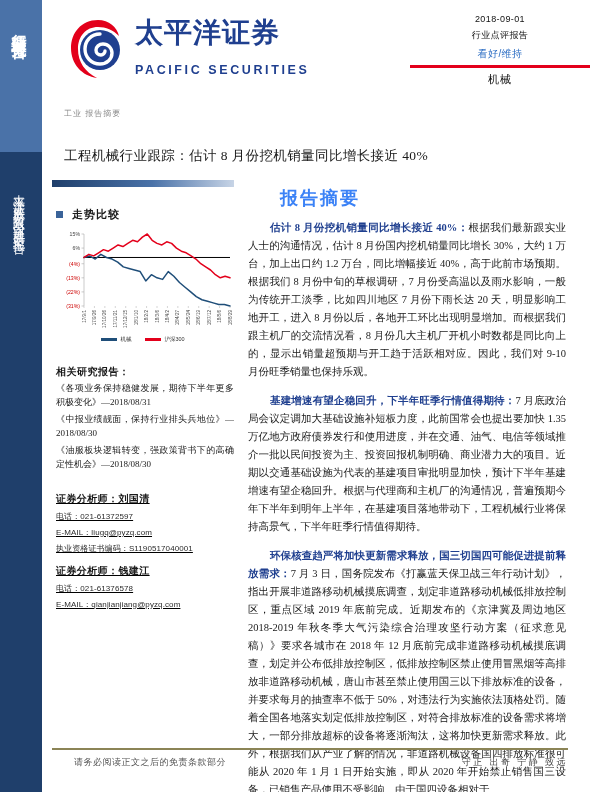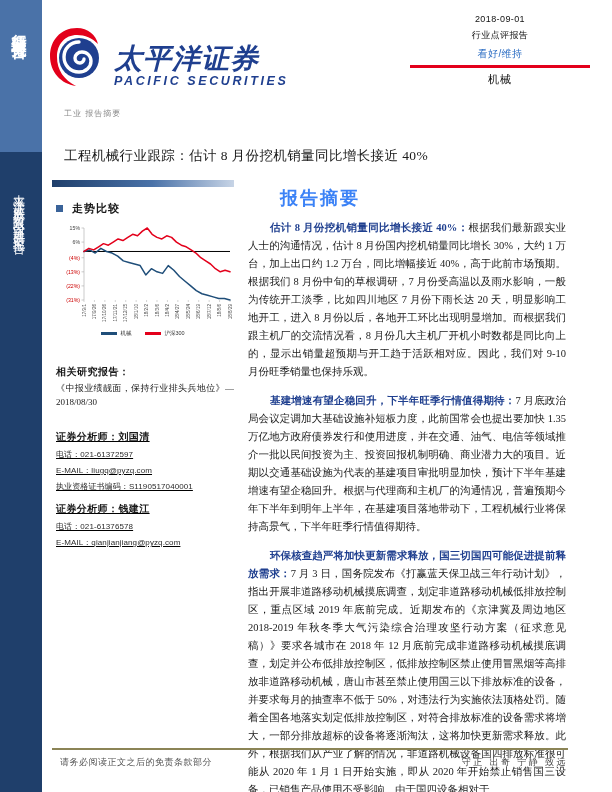--- a/index.html
+++ b/index.html
@@ -56,25 +56,24 @@
   }
 
   
   .header {
     position: absolute;
     left: 42px; top: 0;
     width: 570px; height: 138px;
   }
   .logo-wrap {
     position: absolute;
-    left: 6px; top: 18px;
+    left: 27px; top: 18px;
     width: 260px; height: 70px;
     display: flex;
-    align-items: flex-end;
-    font-style: italic;
+    align-items: flex-start;
   }
   .logo-mark {
     position: relative;
     width: 58px; height: 62px;
     flex: 0 0 58px;
   }
   .logo-text {
     margin-left: 8px;
   }
   .logo-cn {
@@ -84,21 +83,21 @@
     color: #1f3f8f;
     letter-spacing: 1px;
     line-height: 1.05;
   }
   .logo-en {
     font-family: "Liberation Sans", sans-serif;
     font-size: 12.5px;
     font-weight: bold;
     color: #1f3f8f;
     letter-spacing: 2.6px;
-    margin-top: 1px;
+    margin-top: 16px;
   }
   .subsector {
     position: absolute;
     left: 22px; top: 108px;
     font-size: 8px;
     color: #8a8a8a;
     font-family: "Liberation Sans", sans-serif;
     letter-spacing: 1px;
   }
 
@@ -155,21 +154,21 @@
     position: absolute;
     left: 52px; top: 180px;
     width: 182px;
   }
   .panel-bar {
     width: 182px; height: 7px;
     background: linear-gradient(to right, #1f3f6b 0%, #4a72a8 55%, #c7d4e6 100%);
   }
   .panel-head {
     display: flex; align-items: center;
-    margin-top: 14px;
+    margin-top: 20px;
     padding-left: 4px;
   }
   .panel-sq {
     width: 7px; height: 7px;
     background: #3a6399;
     margin-right: 9px;
   }
   .panel-title {
     font-size: 11px;
     font-weight: bold;
@@ -191,21 +190,21 @@
     justify-content: center;
     gap: 14px;
     margin-top: -4px;
   }
   .lg-item { display: flex; align-items: center; gap: 3px; }
   .lg-swatch { width: 16px; height: 2.5px; display: inline-block; }
   .lg-label { font-size: 5.5px; color: #333; font-family: "Liberation Sans", sans-serif; }
 
   
   .related {
-    margin-top: 28px;
+    margin-top: 22px;
     padding-left: 4px;
   }
   .related-head {
     font-size: 10px;
     font-weight: bold;
     color: #1a1a1a;
     letter-spacing: 0.5px;
     font-family: "Liberation Serif", serif;
   }
   .related-item {
@@ -270,21 +269,21 @@
 
   
   .footer-rule {
     position: absolute;
     left: 52px; top: 748px;
     width: 516px; height: 2px;
     background: #8b8456;
   }
   .footer-left {
     position: absolute;
-    left: 60px; top: 756px;
+    left: 74px; top: 756px;
     font-size: 9px;
     color: #555;
     font-family: "Liberation Serif", serif;
     letter-spacing: 0.5px;
   }
   .footer-right {
     position: absolute;
     right: 44px; top: 756px;
     font-size: 9px;
     color: #444;
@@ -398,21 +397,23 @@
         <span class="lg-label">机械</span>
       </span>
       <span class="lg-item">
         <span class="lg-swatch" style="background:#e3001b"></span>
         <span class="lg-label">沪深300</span>
       </span>
     </div>
 
     <div class="related">
       <div class="related-head">相关研究报告：</div>
+      <div class="related-item">《各项业务保持稳健发展，期待下半年更多积极变化》—2018/08/31</div>
       <div class="related-item">《中报业绩靓面，保持行业排头兵地位》—2018/08/30</div>
+      <div class="related-item">《油服板块逻辑转变，强政策背书下的高确定性机会》—2018/08/30</div>
     </div>
 
     <div class="analysts">
       <div class="an-name">证券分析师：刘国清</div>
       <div class="an-row">电话：021-61372597</div>
       <div class="an-row">E-MAIL：liugq@pyzq.com</div>
       <div class="an-row">执业资格证书编码：S1190517040001</div>
 
       <div class="an-name">证券分析师：钱建江</div>
       <div class="an-row">电话：021-61376578</div>

